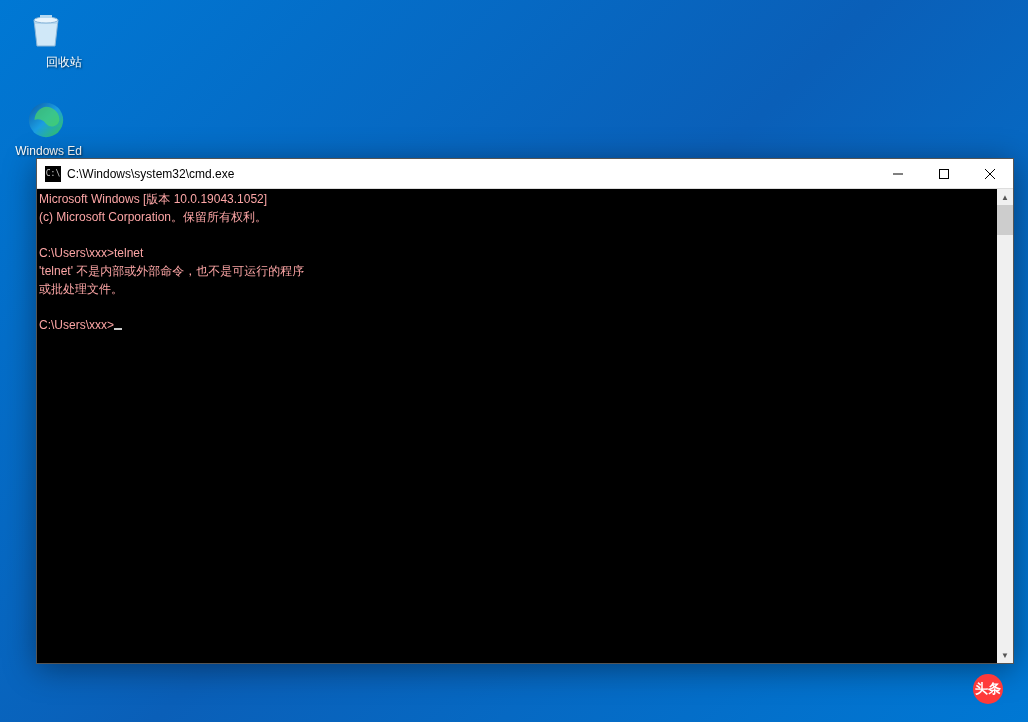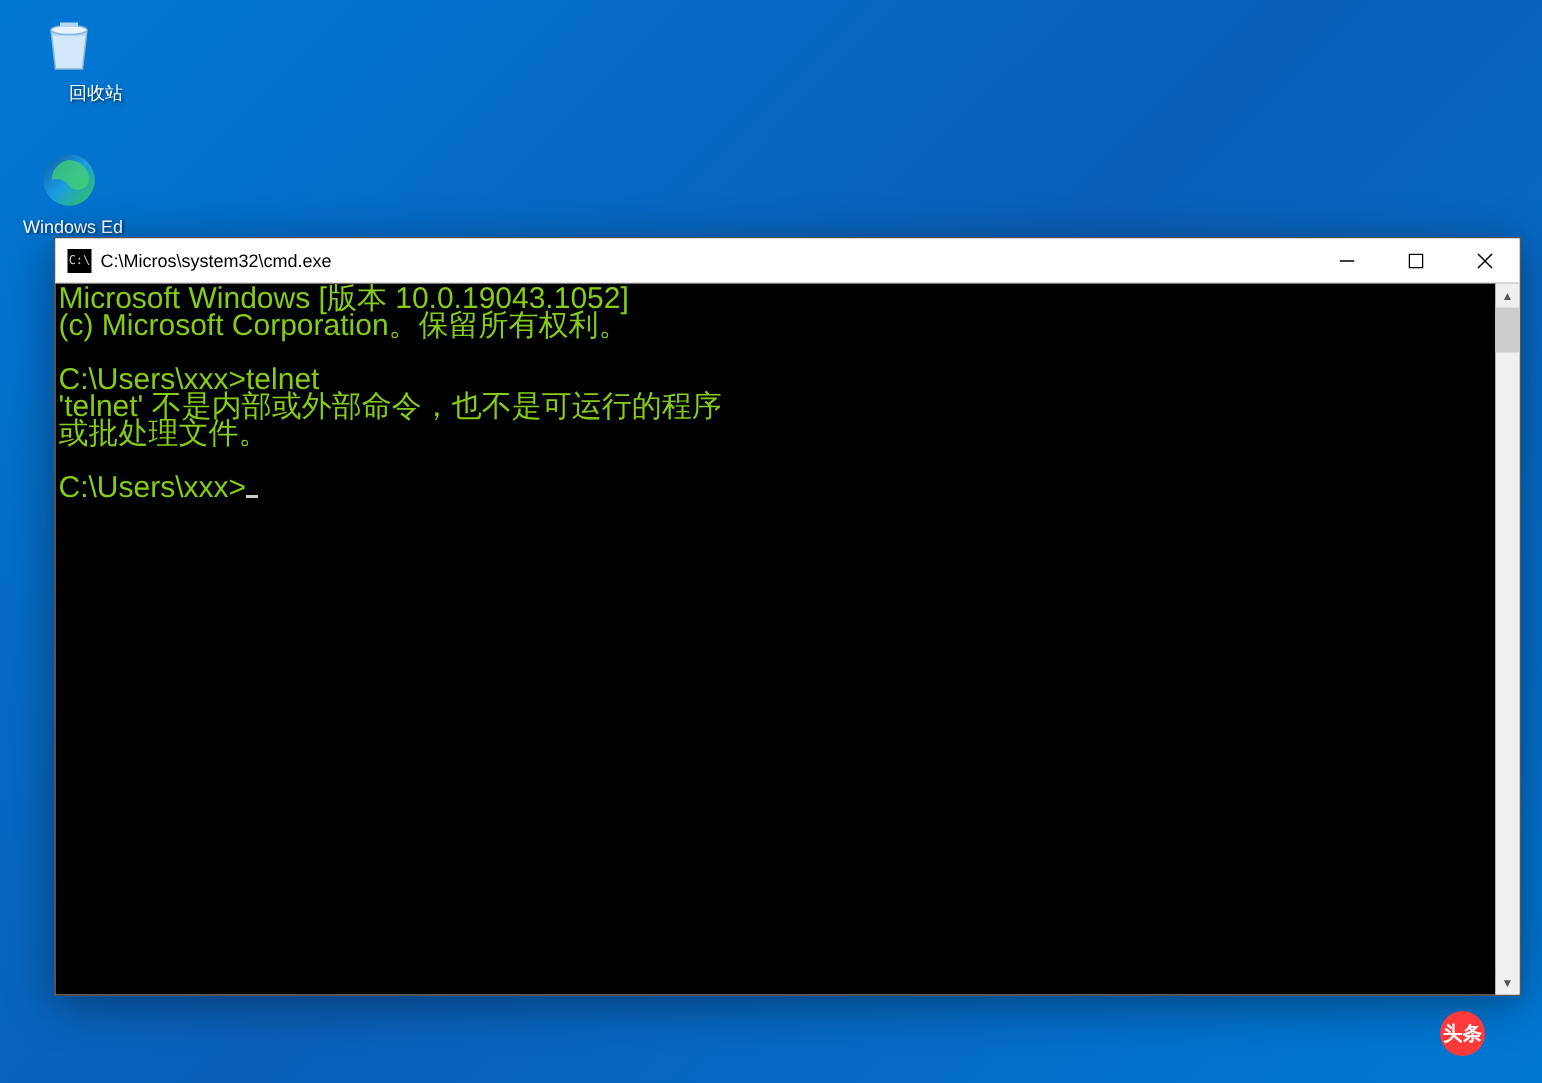--- a/index.html
+++ b/index.html
@@ -81,23 +81,23 @@
       display: flex;
       align-items: center;
       justify-content: center;
       color: #000;
       font-size: 14px;
       cursor: pointer;
     }
     .terminal-body {
       flex: 1;
       background: #000;
-      color: #84cc16;
+      color: #fca5a5;
       font-family: "NSimSun", "SimSun", "Courier New", monospace;
-      font-size: 20px;
+      font-size: 12px;
       line-height: 17px;
       padding: 2px 2px;
       white-space: pre;
       overflow: hidden;
       position: relative;
     }
     .terminal-scrollbar {
       position: absolute;
       right: 0;
       top: 30px;
@@ -152,21 +152,21 @@
     .watermark-logo {
       width: 30px;
       height: 30px;
       border-radius: 50%;
       background: #ff3a3a;
       color: white;
       display: flex;
       align-items: center;
       justify-content: center;
       font-size: 13px;
-      margin-right: 18px;
+      margin-right: 5px;
       font-weight: bold;
     }
   </style>
 </head>
 <body>
 
 <div class="desktop-icon icon-recycle">
   <div class="icon-img">
     <svg width="44" height="44" viewBox="0 0 44 44">
       <path d="M10 12 L34 12 L31 38 L13 38 Z" fill="#d0e8f8" stroke="#8ab5d8" stroke-width="1"></path>
@@ -191,21 +191,21 @@
       <circle cx="22" cy="22" r="18" fill="url(#edgeG)"></circle>
       <path d="M22 8 A14 14 0 0 1 36 22 A8 8 0 0 1 22 26 A10 10 0 0 0 10 22 A14 14 0 0 1 22 8 Z" fill="#49d668" opacity="0.7"></path>
     </svg>
   </div>
   <div>Windows Ed</div>
 </div>
 
 <div class="cmd-window">
   <div class="titlebar">
     <div class="titlebar-icon">C:\</div>
-    <div class="titlebar-text">C:\Micros\system32\cmd.exe</div>
+    <div class="titlebar-text">C:\Windows\system32\cmd.exe</div>
     <div class="titlebar-buttons">
       <div class="titlebar-btn">
         <svg width="10" height="10">
             <line x1="0" y1="5" x2="10" y2="5" stroke="black" stroke-width="1"></line>
           </svg>
       </div>
       <div class="titlebar-btn">
         <svg width="10" height="10">
             <rect x="0.5" y="0.5" width="9" height="9" fill="none" stroke="black" stroke-width="1"></rect>
           </svg>

